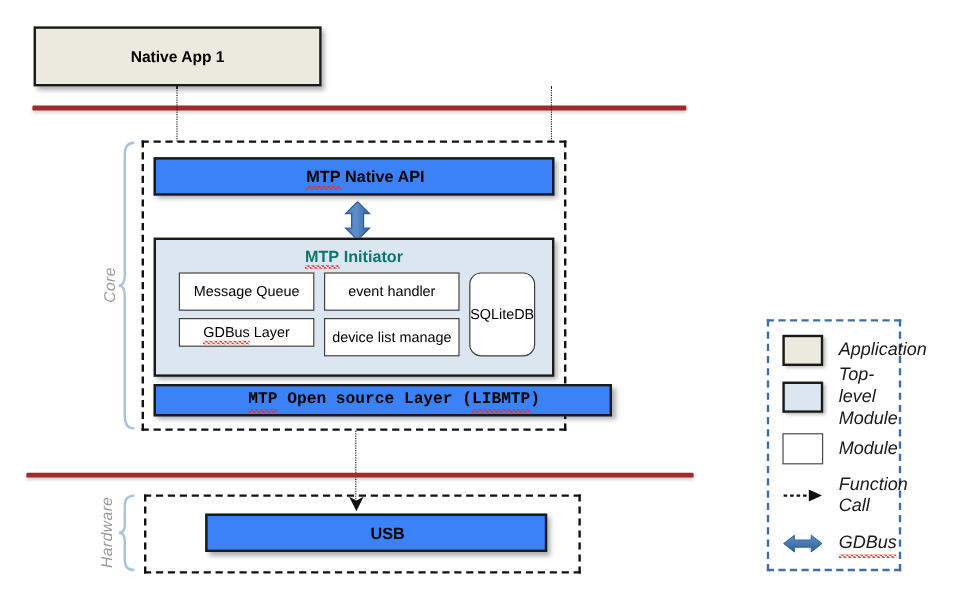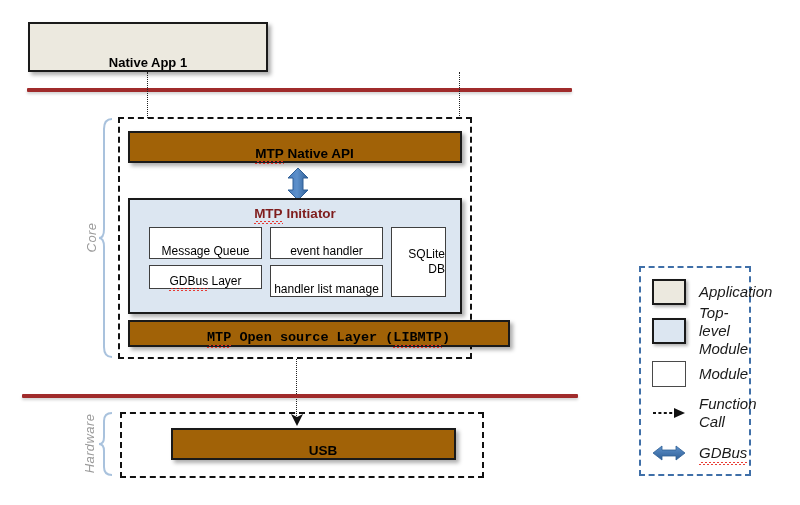--- a/index.html
+++ b/index.html
@@ -17,34 +17,34 @@
     height: 505px;
     background: #ffffff;
     overflow: hidden;
   }
 
   
   .box {
     position: absolute;
     box-sizing: border-box;
     display: flex;
-    align-items: flex-end;
+    align-items: center;
     justify-content: center;
     text-align: center;
     color: #000000;
     border: 2px solid #1a1a1a;
     box-shadow: 3px 3px 4px rgba(0,0,0,0.32);
   }
   .app-box {
     background: #ece9df;
     font-weight: bold;
     font-size: 13px;
   }
   .module-top {
-    background: #a16207;
+    background: #3b82f6;
     font-weight: bold;
     font-size: 13.5px;
     padding-left: 19px;
   }
   .module-plain {
     background: #ffffff;
     border: 1.5px solid #3f3f3f;
     box-shadow: none;
     font-size: 12px;
     font-weight: normal;
@@ -56,21 +56,21 @@
     display: block;
   }
   .container-title {
     position: absolute;
     left: 0;
     right: 0;
     top: 6px;
     text-align: center;
     font-weight: bold;
     font-size: 13.5px;
-    color: #7f1d1d;
+    color: #0f766e;
   }
 
   
   .dashed-frame {
     position: absolute;
     box-sizing: border-box;
     border: 2.5px dashed #111111;
     background: transparent;
   }
 
@@ -203,31 +203,31 @@
     <div class="container-title"><span class="squiggle">MTP</span><span> Initiator</span></div>
 
     <div class="box module-plain" style="left:140px; top:27px; width:113px; height:32px;">
       <span>event handler</span>
     </div>
 
     <div class="box module-plain" style="left:19px; top:27px; width:113px; height:32px;">
       <span>Message Queue</span>
     </div>
 
-    <div class="box module-plain" style="left:261px; top:27px; width:55px; height:70px; flex-direction:column; line-height:1.25;">
+    <div class="box module-plain" style="left:261px; top:27px; width:55px; height:70px; flex-direction:row; line-height:1.25;border-radius:10px;">
       <span>SQLite</span>
       <span>DB</span>
     </div>
 
     <div class="box module-plain" style="left:19px; top:65px; width:113px; height:24px;">
       <span><span class="squiggle">GDBus</span><span> Layer</span></span>
     </div>
 
     <div class="box module-plain" style="left:140px; top:65px; width:113px; height:32px;">
-      <span>handler list manage</span>
+      <span>device list manage</span>
     </div>
   </div>
 
   <div class="box module-top" style="left:128px; top:320px; width:382px; height:27px;font-family:Liberation Mono, monospace;">
     <span><span class="squiggle">MTP</span><span> Open source Layer (</span><span class="squiggle">LIBMTP</span><span>)</span></span>
   </div>
 
   <div class="dotted-conn-dense" style="left:296px; top:359px; height:57px;"></div>
   <svg style="position:absolute; left:289px; top:412px; width:16px; height:14px;" viewBox="0 0 16 14">
     <path d="M8 14 L2 2 L8 5 L14 2 Z" fill="#111111"></path>

